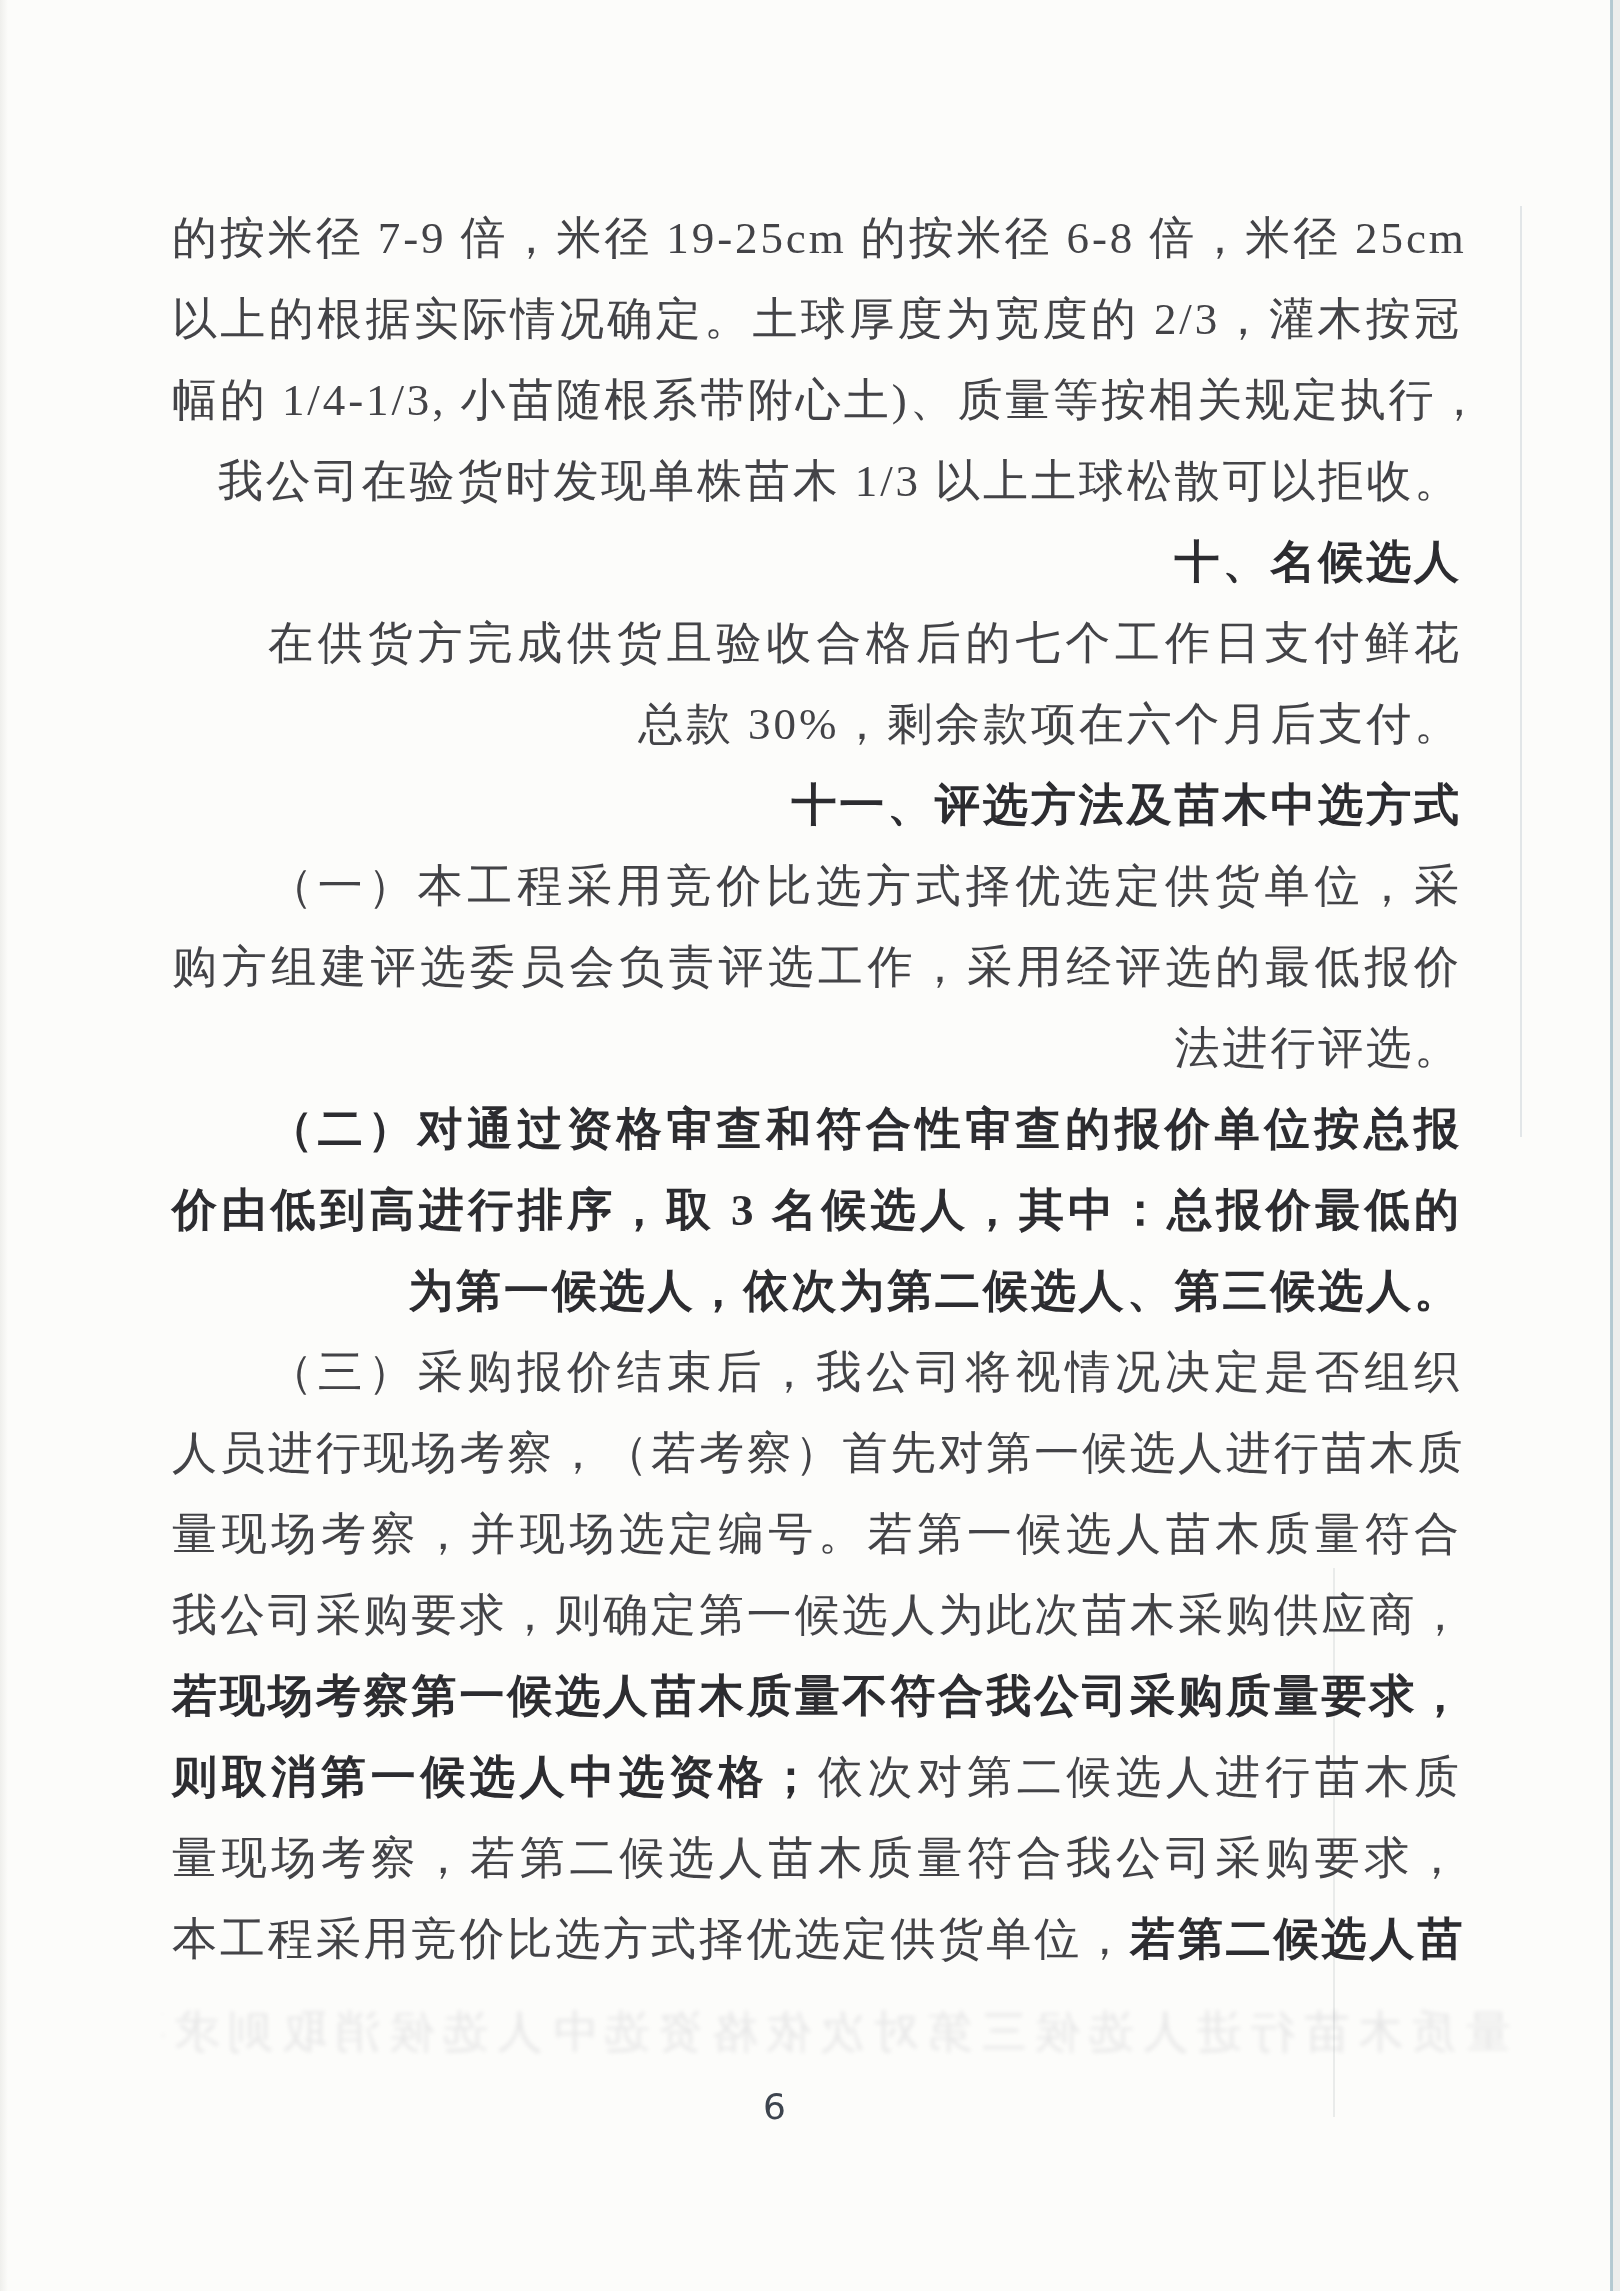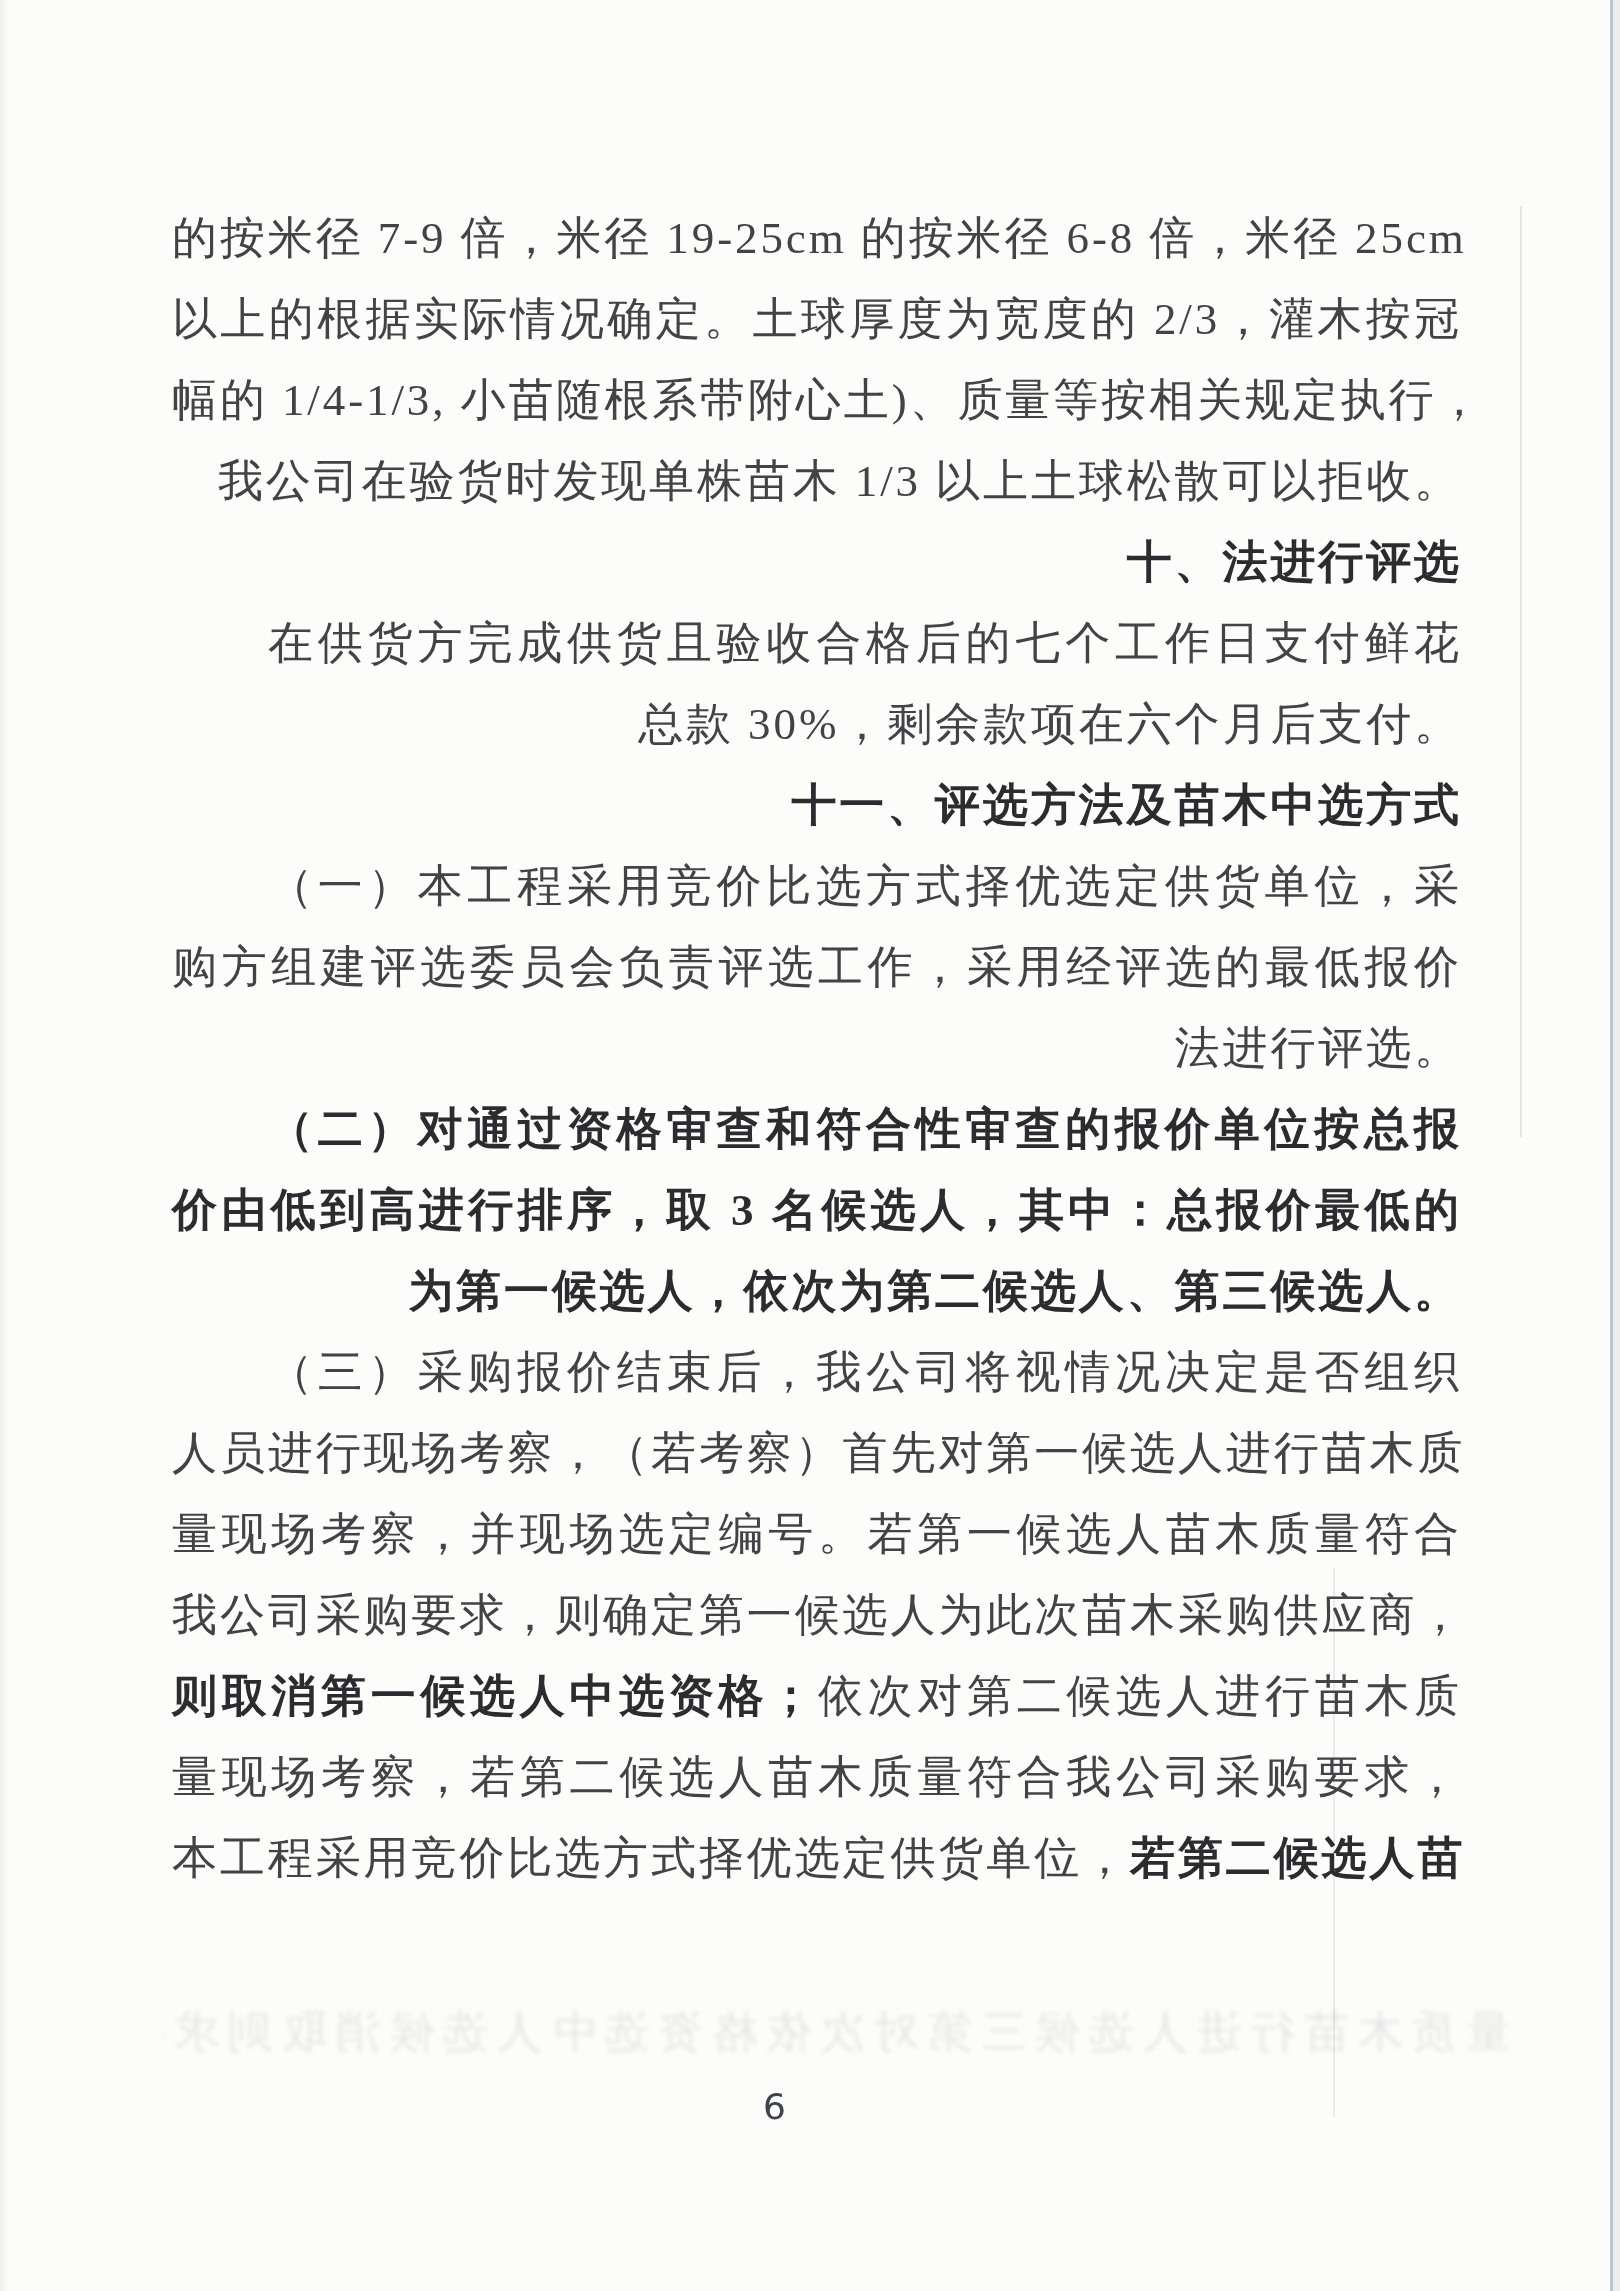--- a/index.html
+++ b/index.html
@@ -76,34 +76,35 @@
   <div class="edge-right-strip"></div>
   <div class="scan-line-faint-1"></div>
   <div class="scan-line-faint-2"></div>
   <div class="scan-line-blue"></div>
 
   <div class="text-block">
       <div class="line fill"><span class="seg">的按米径 7-9 倍，米径 19-25cm 的按米径 6-8 倍，米径 25cm</span></div>
       <div class="line fill"><span class="seg">以上的根据实际情况确定。土球厚度为宽度的 2/3，灌木按冠</span></div>
       <div class="line fill"><span class="seg">幅的 1/4-1/3, 小苗随根系带附心土)、质量等按相关规定执行，</span></div>
       <div class="line"><span class="seg">我公司在验货时发现单株苗木 1/3 以上土球松散可以拒收。</span></div>
-      <div class="line indent-heading"><span class="seg bold">十、法进行评选</span></div>
+      <div class="line indent-heading"><span class="seg bold">十、名候选人</span></div>
       <div class="line fill indent-para"><span class="seg">在供货方完成供货且验收合格后的七个工作日支付鲜花</span></div>
       <div class="line"><span class="seg">总款 30%，剩余款项在六个月后支付。</span></div>
       <div class="line indent-heading"><span class="seg bold">十一、评选方法及苗木中选方式</span></div>
       <div class="line fill indent-para"><span class="seg">（一）本工程采用竞价比选方式择优选定供货单位，采</span></div>
       <div class="line fill"><span class="seg">购方组建评选委员会负责评选工作，采用经评选的最低报价</span></div>
       <div class="line"><span class="seg">法进行评选。</span></div>
       <div class="line fill indent-para"><span class="seg bold">（二）对通过资格审查和符合性审查的报价单位按总报</span></div>
       <div class="line fill"><span class="seg bold">价由低到高进行排序，取 3 名候选人，其中：总报价最低的</span></div>
       <div class="line"><span class="seg bold">为第一候选人，依次为第二候选人、第三候选人。</span></div>
       <div class="line fill indent-para"><span class="seg">（三）采购报价结束后，我公司将视情况决定是否组织</span></div>
       <div class="line fill"><span class="seg">人员进行现场考察，（若考察）首先对第一候选人进行苗木质</span></div>
       <div class="line fill"><span class="seg">量现场考察，并现场选定编号。若第一候选人苗木质量符合</span></div>
       <div class="line fill"><span class="seg">我公司采购要求，则确定第一候选人为此次苗木采购供应商，</span></div>
+      <div class="line fill"><span class="seg bold">若现场考察第一候选人苗木质量不符合我公司采购质量要求，</span></div>
       <div class="line fill"><span class="seg bold">则取消第一候选人中选资格；</span><span class="seg">依次对第二候选人进行苗木质</span></div>
       <div class="line fill"><span class="seg">量现场考察，若第二候选人苗木质量符合我公司采购要求，</span></div>
       <div class="line fill"><span class="seg">本工程采用竞价比选方式择优选定供货单位，</span><span class="seg bold">若第二候选人苗</span></div>
     </div>
 
   <div class="bleedthrough">量质木苗行进人选候三第对次依格资选中人选候消取则求要量质购采司</div>
 
   <div class="page-number">6</div>
 </div>
 

